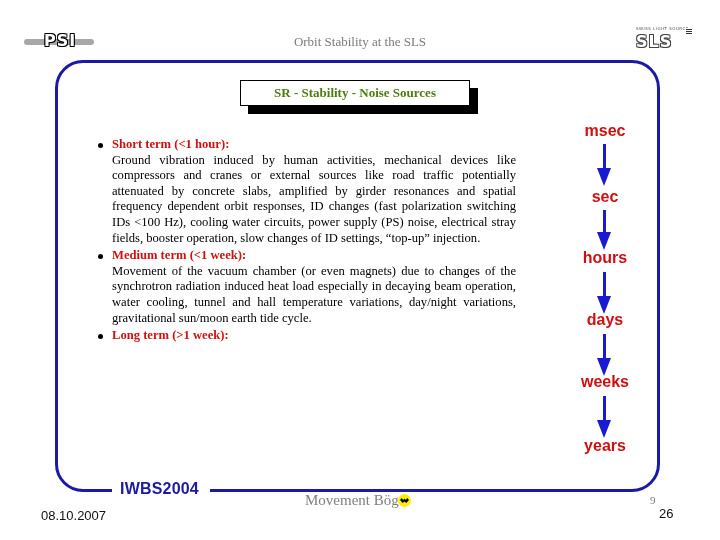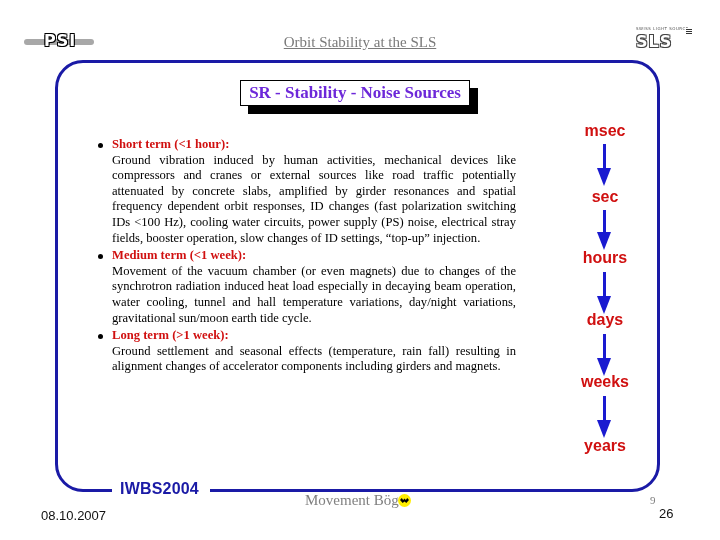--- a/index.html
+++ b/index.html
@@ -3,36 +3,36 @@
 <meta charset="utf-8">
 <style>
   html, body { margin: 0; padding: 0; background: #ffffff; }
   body { width: 720px; height: 540px; position: relative; overflow: hidden; font-family: "Liberation Serif", serif; }
 
   .psi-logo { position: absolute; left: 24px; top: 32px; width: 70px; height: 18px; }
   .psi-bar { position: absolute; left: 0; top: 7px; width: 70px; height: 6px; background: #a8a8a8; border-radius: 3px; }
   .psi-text { position: absolute; left: 20px; top: -1px; font-family: "DejaVu Sans", sans-serif; font-weight: bold; font-size: 16px; color: #ffffff; letter-spacing: 1px;
     text-shadow: -1px -1px 0 #000, 1px -1px 0 #000, -1px 1px 0 #000, 1px 1px 0 #000; background: transparent; }
 
-  .header-title { position: absolute; left: 0; width: 720px; top: 34px; text-align: center; font-size: 15px; color: #7a7a7a; text-decoration: underline; }
+  .header-title { position: absolute; left: 0; width: 720px; top: 34px; text-align: center; font-size: 13px; color: #7a7a7a; }
 
   .sls-logo { position: absolute; left: 636px; top: 26px; width: 60px; height: 30px; }
   .sls-small { position: absolute; left: 0; top: 0; font-family: "DejaVu Sans", sans-serif; font-size: 4px; color: #555; letter-spacing: 0.5px; white-space: nowrap; }
   .sls-big { position: absolute; left: 0; top: 6px; font-family: "DejaVu Sans", sans-serif; font-size: 16px; color: #fff; font-weight: bold; letter-spacing: 1px;
     text-shadow: -1px -1px 0 #444, 1px -1px 0 #444, -1px 1px 0 #444, 1px 1px 0 #444; }
   .sls-mark { position: absolute; left: 50px; top: 2px; width: 6px; height: 6px; background: repeating-linear-gradient(0deg, #333 0 1px, #fff 1px 2px); }
 
   .frame { position: absolute; left: 55px; top: 60px; width: 605px; height: 432px; border: 3px solid #1a1aa6; border-radius: 28px; box-sizing: border-box; }
   .frame-gap { position: absolute; left: 112px; top: 484px; width: 98px; height: 12px; background: #ffffff; }
   .conf-label { position: absolute; left: 120px; top: 480px; font-family: "Liberation Sans", sans-serif; font-weight: bold; font-size: 16px; color: #1a1aa6; letter-spacing: 0.2px; }
 
   .title-box { position: absolute; left: 240px; top: 80px; width: 230px; height: 26px; }
   .title-shadow { position: absolute; left: 8px; top: 8px; width: 230px; height: 26px; background: #000; }
   .title-inner { position: absolute; left: 0; top: 0; width: 230px; height: 26px; background: #fff; border: 1.5px solid #000; box-sizing: border-box;
-    font-weight: bold; font-size: 17px; line-height: 23px; text-align: center; color: #6d28d9; white-space: nowrap; }
+    font-weight: bold; font-size: 13px; line-height: 23px; text-align: center; color: #4d7c0f; white-space: nowrap; }
 
   .content { position: absolute; left: 96px; top: 137px; width: 420px; font-size: 12.6px; line-height: 15.6px; color: #000; }
   .item { position: relative; padding-left: 16px; margin-bottom: 2px; }
   .bullet { position: absolute; left: 2px; top: 6px; width: 5px; height: 5px; border-radius: 50%; background: #000; }
   .item-head { color: #d01010; font-weight: bold; }
   .item-body { text-align: justify; text-align-last: left; }
 
   .timeline { position: absolute; left: 560px; top: 122px; width: 90px; height: 340px; }
   .tl-label { position: absolute; width: 90px; text-align: center; font-family: "Liberation Sans", sans-serif; font-weight: bold; font-size: 16px; color: #d01010; }
   .tl-arrow { position: absolute; left: 37px; width: 16px; }
@@ -79,21 +79,20 @@
     <div class="item-body">Ground vibration induced by human activities, mechanical devices like compressors and cranes or external sources like road traffic potentially attenuated by concrete slabs, amplified by girder resonances and spatial frequency dependent orbit responses, ID changes (fast polarization switching IDs &lt;100 Hz), cooling water circuits, power supply (PS) noise, electrical stray fields, booster operation, slow changes of ID settings, “top-up” injection.</div>
   </div>
   <div class="item">
     <span class="bullet"></span>
     <div class="item-head">Medium term (&lt;1 week):</div>
     <div class="item-body">Movement of the vacuum chamber (or even magnets) due to changes of the synchrotron radiation induced heat load especially in decaying beam operation, water cooling, tunnel and hall temperature variations, day/night variations, gravitational sun/moon earth tide cycle.</div>
   </div>
   <div class="item">
     <span class="bullet"></span>
     <div class="item-head">Long term (&gt;1 week):</div>
-    <div class="item-body">Ground settlement and seasonal effects (temperature, rain fall) resulting in alignment changes of accelerator components including girders and magnets.</div>
   </div>
 </div>
 
 <div class="timeline">
   <div class="tl-label" style="top:0px">msec</div>
   <div class="tl-arrow" style="top:22px;height:42px">
     <div class="shaft" style="height:26px"></div>
       <div class="head" style="top:24px"></div>
   </div>
   <div class="tl-label" style="top:66px">sec</div>

